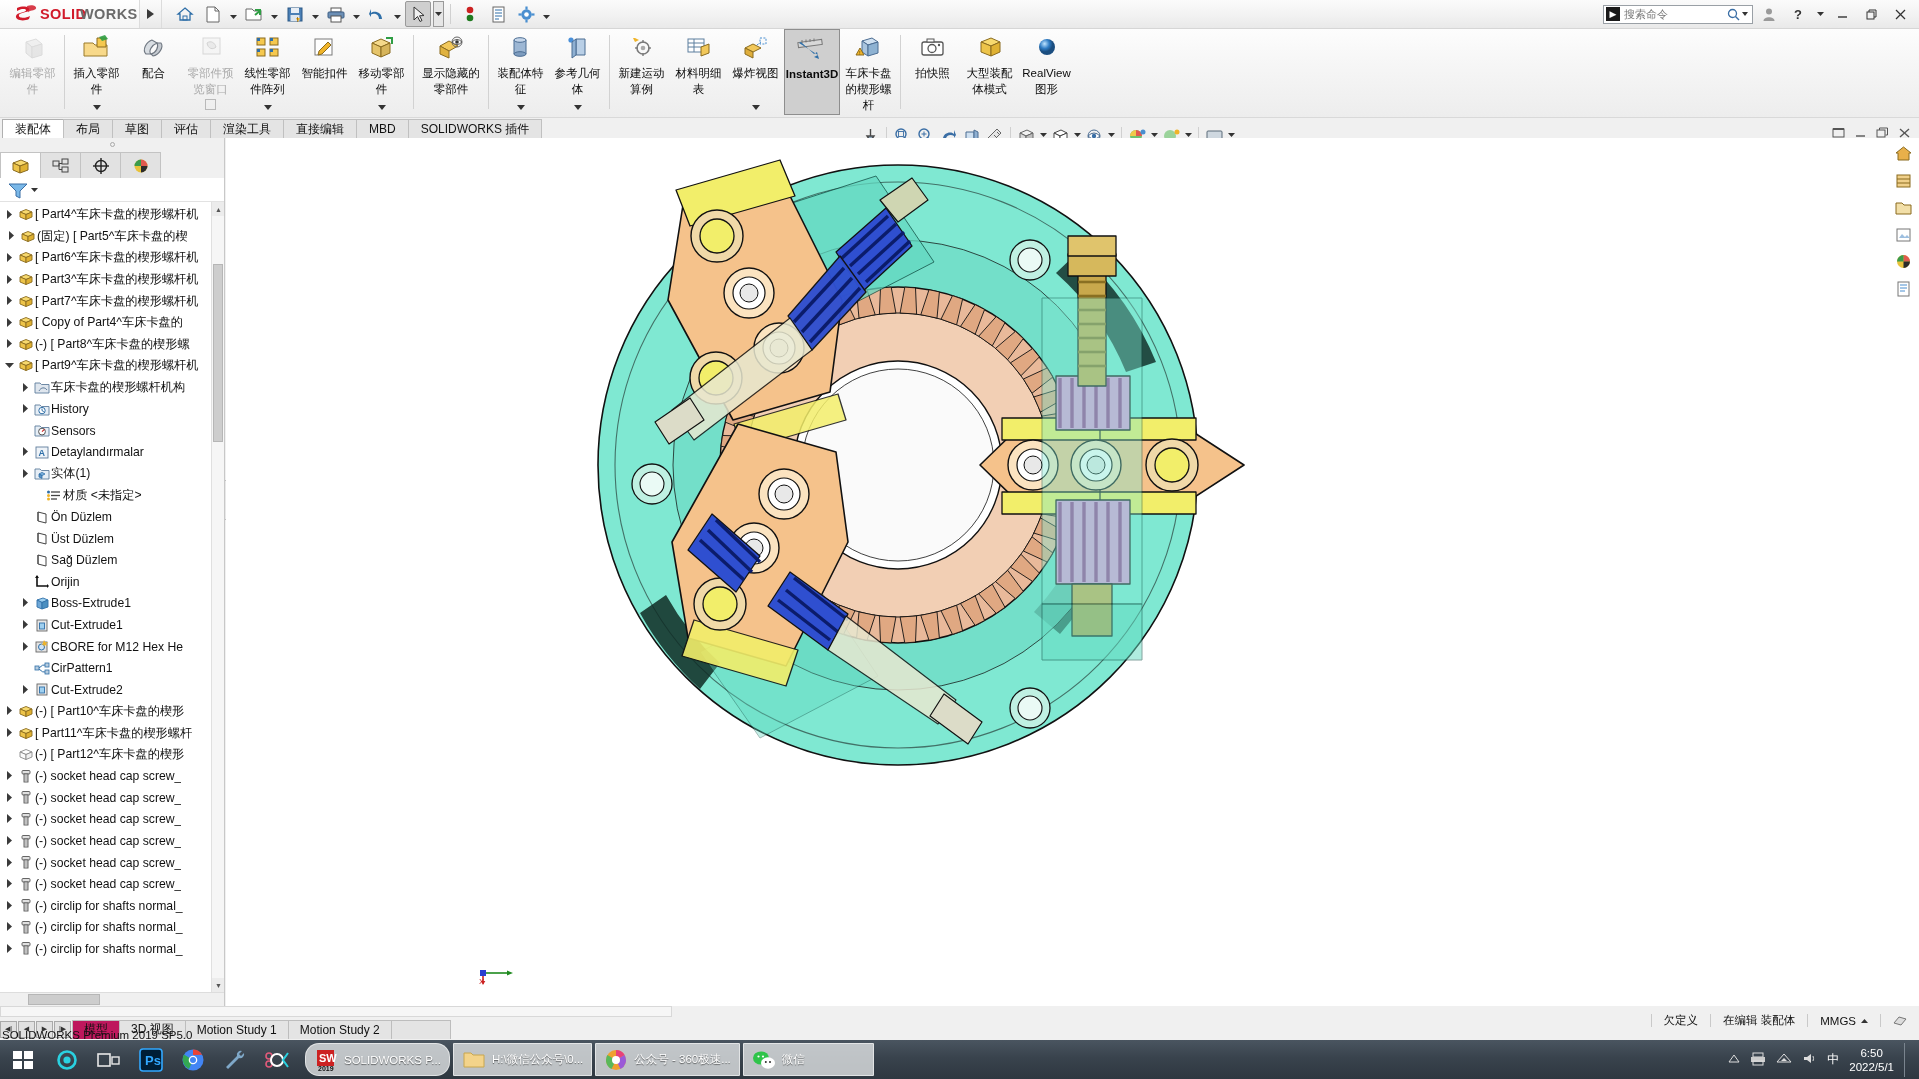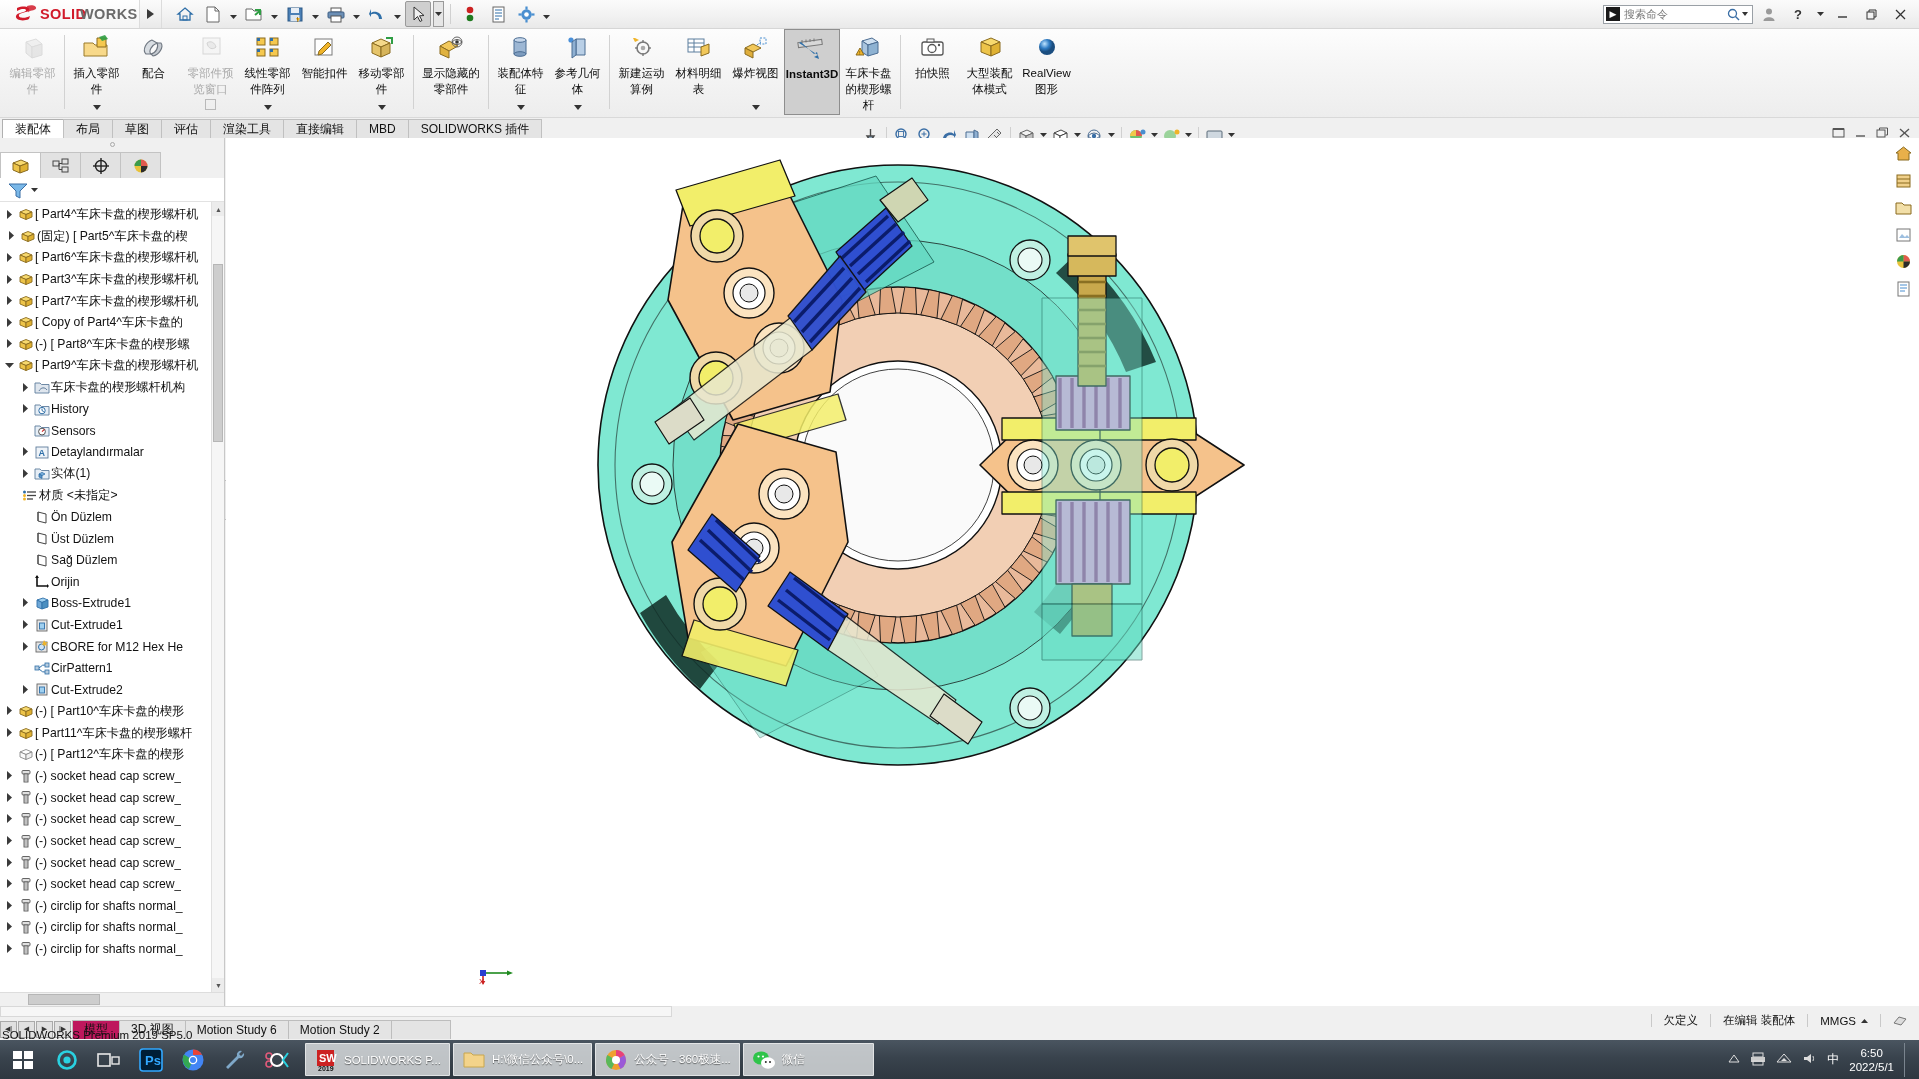--- a/index.html
+++ b/index.html
@@ -148,21 +148,21 @@
     display:flex; align-items:center;
   }
   .tb-start { width:46px; height:39px; display:flex; align-items:center; justify-content:center;}
   .tb-icon { width:42px; height:39px; display:flex; align-items:center; justify-content:center;}
   .tb-item {
     height:33px; min-width:131px; margin-right:3px; background:rgba(225,227,229,0.80);
     border:1px solid rgba(255,255,255,0.55); display:flex; align-items:center; gap:6px; padding:0 8px;
     font-size:11.5px; color:#f4f4f4; border-radius:1px;
   }
   .tb-item .lbl { color:#ffffff; text-shadow:0 1px 1px rgba(0,0,0,.55); white-space:nowrap; overflow:hidden;}
-  .tb-item.first { margin-left:7px; }
+  .tb-item.first { margin-left:7px;border-radius:14px; }
   .tb-tray { margin-left:auto; display:flex; align-items:center; gap:10px; padding-right:10px; color:#fff; font-size:11px;}
   .tb-clock { text-align:center; line-height:14px; font-size:11.5px; color:#fff; }
 
   .cad-wrap { position:absolute; left:0; top:0; width:100%; height:100%; }
 </style>
 </head>
 <body>
 
 <div class="app">
 
@@ -984,21 +984,21 @@
             </svg></span>
           <span class="ico">
             <svg width="16" height="15">
               <path d="M1 3 h5 l1.5 1.5 H15 V13 H1 Z" fill="#e6eef6" stroke="#5f7d9c" stroke-width=".9"></path>
               <path d="M5 8 L8 6.4 L11 8 L8 9.6 Z" fill="#7fb4e0" stroke="#2f6fa8" stroke-width=".8"></path>
               <path d="M5 8 V11 L8 12.4 V9.6 Z" fill="#5a94c8" stroke="#2f6fa8" stroke-width=".8"></path>
             </svg>
           </span>
           <span class="txt">实体(1)</span>
         </div>
-        <div class="trow" style="padding-left: 6px;">
+        <div class="trow" style="padding-left: 30px;">
           <span class="exp"></span>
           <span class="ico">
             <svg width="16" height="15">
               <g stroke="#444" stroke-width="1.3">
                 <line x1="5" y1="4" x2="14" y2="4"></line>
                 <line x1="5" y1="7.5" x2="14" y2="7.5"></line>
                 <line x1="5" y1="11" x2="11" y2="11"></line>
               </g>
               <circle cx="2.5" cy="4" r="1.5" fill="#2f6fa8"></circle>
               <circle cx="2.5" cy="7.5" r="1.5" fill="#f0b429"></circle>
@@ -1592,21 +1592,21 @@
       <div class="navarrow">◀</div>
       <div class="navarrow">▶</div>
       <div class="navarrow">|▶</div>
       <div class="btab active">
           <span>模型</span>
         </div>
       <div class="btab">
           <span>3D 视图</span>
         </div>
       <div class="btab">
-          <span>Motion Study 6</span>
+          <span>Motion Study 1</span>
         </div>
       <div class="btab">
           <span>Motion Study 2</span>
         </div>
       <div class="btab-tail"></div>
     </div>
     <div class="statusline" style="top:22px;">
       <span>SOLIDWORKS Premium 2019 SP5.0</span>
     </div>
     <div class="status-right" style="top:8px;">

